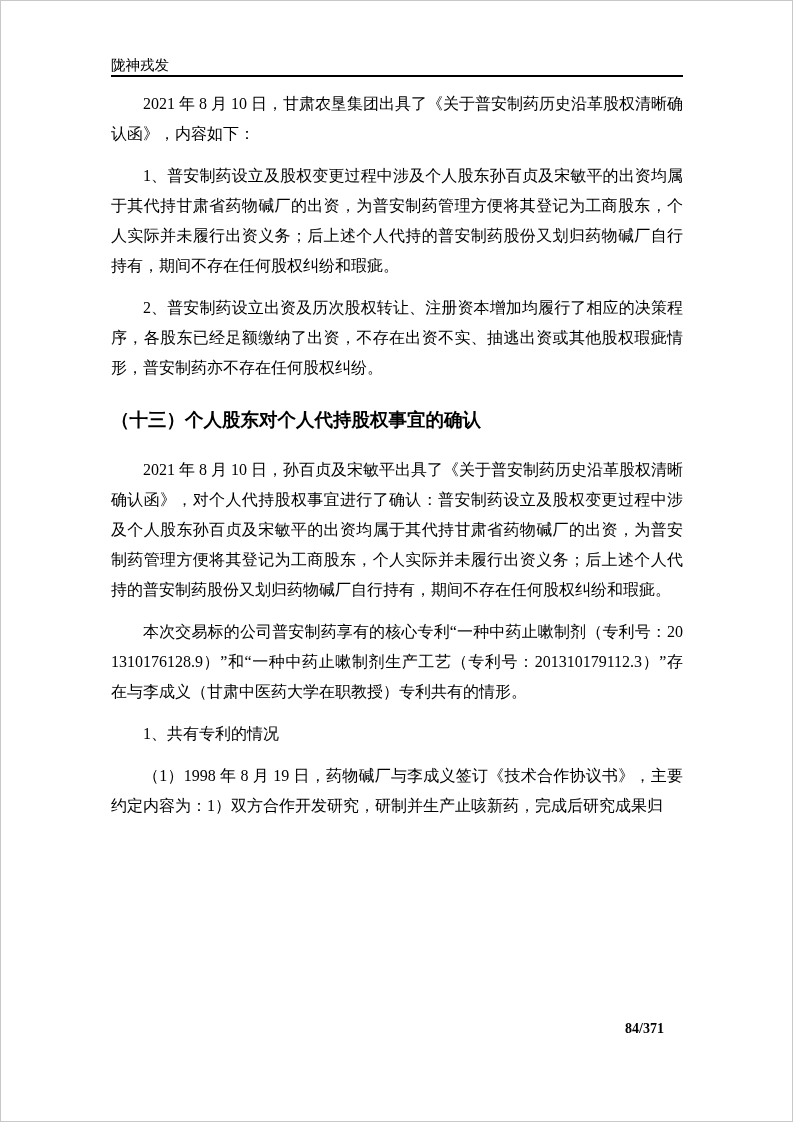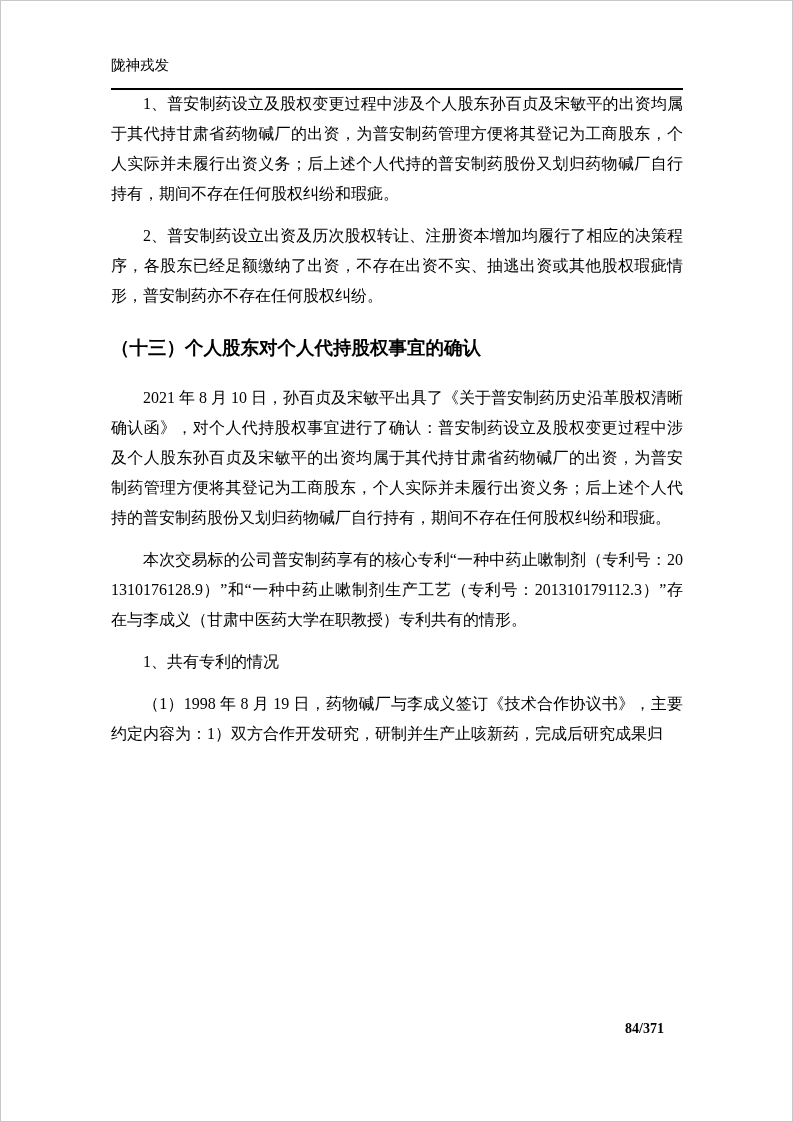--- a/index.html
+++ b/index.html
@@ -22,21 +22,21 @@
   .doc-header {
     position: absolute;
     top: 54px;
     left: 110px;
     width: 572px;
     display: flex;
     justify-content: space-between;
     align-items: flex-end;
     font-size: 14.5px;
     line-height: 20px;
-    padding-bottom: 13px;
+    padding-bottom: 0;
     border-bottom: 2px solid #000000;
   }
   .doc-header .hdr-left { white-space: nowrap; }
   .doc-header .hdr-right { white-space: nowrap; }
   .doc-body {
     position: absolute;
     top: 88px;
     left: 110px;
     width: 572px;
   }
@@ -68,20 +68,21 @@
 </head>
 <body>
 
 <div class="page">
 
   <div class="doc-header">
     <span class="hdr-left">陇神戎发</span>
   </div>
 
   <div class="doc-body">
+    <p class="para">2021 年 8 月 10 日，甘肃农垦集团出具了《关于普安制药历史沿革股权清晰确认函》，内容如下：</p>
     <p class="para">1、普安制药设立及股权变更过程中涉及个人股东孙百贞及宋敏平的出资均属于其代持甘肃省药物碱厂的出资，为普安制药管理方便将其登记为工商股东，个人实际并未履行出资义务；后上述个人代持的普安制药股份又划归药物碱厂自行持有，期间不存在任何股权纠纷和瑕疵。</p>
     <p class="para">2、普安制药设立出资及历次股权转让、注册资本增加均履行了相应的决策程序，各股东已经足额缴纳了出资，不存在出资不实、抽逃出资或其他股权瑕疵情形，普安制药亦不存在任何股权纠纷。</p>
 
     <h2 class="heading">（十三）个人股东对个人代持股权事宜的确认</h2>
     <p class="para">2021 年 8 月 10 日，孙百贞及宋敏平出具了《关于普安制药历史沿革股权清晰确认函》，对个人代持股权事宜进行了确认：普安制药设立及股权变更过程中涉及个人股东孙百贞及宋敏平的出资均属于其代持甘肃省药物碱厂的出资，为普安制药管理方便将其登记为工商股东，个人实际并未履行出资义务；后上述个人代持的普安制药股份又划归药物碱厂自行持有，期间不存在任何股权纠纷和瑕疵。</p>
 
     <p class="para">本次交易标的公司普安制药享有的核心专利“一种中药止嗽制剂（专利号：201310176128.9）”和“一种中药止嗽制剂生产工艺（专利号：201310179112.3）”存在与李成义（甘肃中医药大学在职教授）专利共有的情形。</p>
     <p class="para">1、共有专利的情况</p>
     <p class="para">（1）1998 年 8 月 19 日，药物碱厂与李成义签订《技术合作协议书》，主要约定内容为：1）双方合作开发研究，研制并生产止咳新药，完成后研究成果归</p>
   </div>

